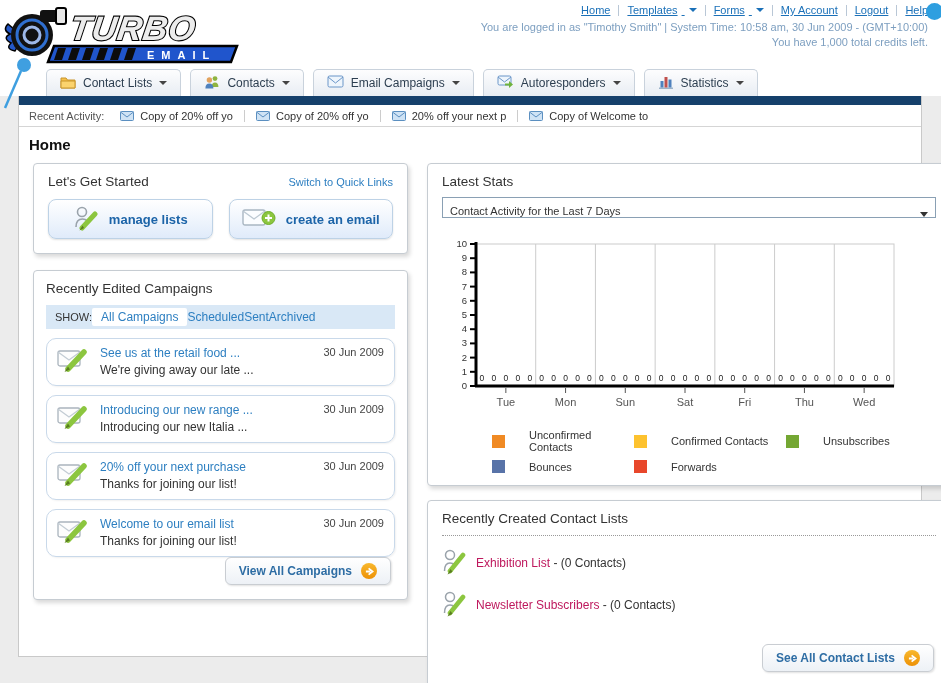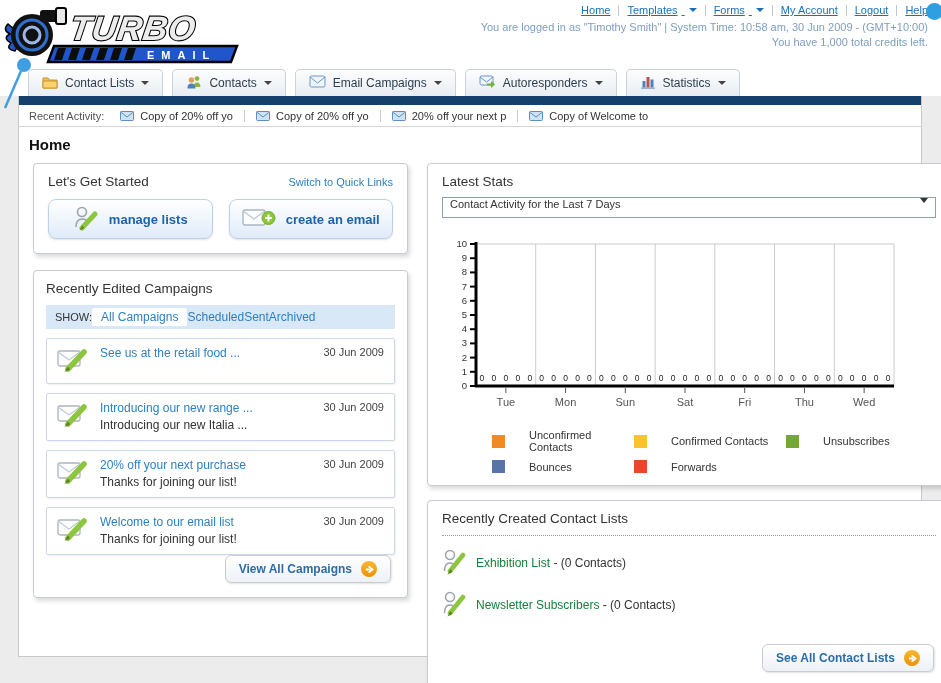--- a/index.html
+++ b/index.html
@@ -15,21 +15,21 @@
   
   .header-strip { position:absolute; left:0; top:0; width:941px; height:96px; background:#fff; }
   .logo-wrap { position:absolute; left:2px; top:2px; width:260px; height:110px; }
   .top-nav { position:absolute; right:13px; top:4px; display:flex; align-items:center; font-size:11px; }
   .top-nav a { color:#1a70b8; text-decoration:underline; display:inline-flex; align-items:center; gap:4px; }
   .sep { display:inline-block; width:1px; height:11px; background:#b9c7d6; margin:0 8px; }
   .dd { display:inline-block; width:0; height:0; border-left:4px solid transparent; border-right:4px solid transparent; border-top:4px solid #1a70b8; }
   .help-bubble { position:absolute; left:926px; top:3px; width:17px; height:17px; border-radius:50%; background:#2e9fe0; }
   .login-info { position:absolute; right:13px; top:20px; text-align:right; font-size:11px; color:#7d9fc0; line-height:1.35; }
   
-  .tabs { position:absolute; left:28px; bottom:0; display:flex; gap:9px; align-items:flex-end; }
+  .tabs { position:absolute; left:46px; bottom:0; display:flex; gap:9px; align-items:flex-end; }
   .tab { display:flex; align-items:center; gap:7px; height:27px; padding:0 13px;
          background:linear-gradient(#fdfdfe,#e8edf3); border:1px solid #c9d2dc; border-bottom:none;
          border-radius:5px 5px 0 0; font-size:12px; color:#2c3e50; cursor:pointer; }
   .tab .dd2 { width:0;height:0;border-left:4px solid transparent;border-right:4px solid transparent;border-top:4px solid #444; }
   
   .container { position:absolute; left:18px; top:96px; width:904px; height:561px;
                background:#fff; border:1px solid #c9c9c9; border-top:none; }
   .navy-bar { height:9px; background:#15406b; }
   .recent-activity { display:flex; align-items:center; padding:5px 10px 4px 10px; font-size:11px; color:#444; }
   .ra-label { color:#555; margin-right:16px; }
@@ -49,46 +49,46 @@
   .gs-buttons { display:flex; gap:16px; margin-top:10px; }
   .big-btn { flex:1; height:40px; display:flex; align-items:center; justify-content:center; gap:10px;
              border:1px solid #bdd2e6; border-radius:8px; background:linear-gradient(#ffffff,#e0ebfa);
              box-shadow:0 1px 2px rgba(0,0,0,.12); font-weight:bold; font-size:13px; color:#1c64a8; cursor:pointer; }
   
   .camp-panel { margin-top:16px; padding:10px 12px 14px; }
   .show-bar { margin-top:9px; background:#d9e8f6; height:24px; display:flex; align-items:center; padding:0 9px; }
   .show-label { font-size:11px; color:#333; }
   .filter { font-size:12px; color:#2d7fc1; cursor:pointer; }
   .filter.active { background:#fff; padding:2px 9px; border-radius:2px; }
-  .camp-item { margin-top:9px; border:1px solid #c9d9ea; border-radius:2px; padding:7px 10px 8px; display:flex; gap:11px;
+  .camp-item { margin-top:9px; border:1px solid #c9d9ea; border-radius:10px; padding:7px 10px 8px; display:flex; gap:11px;
                box-shadow:1px 1px 2px rgba(0,0,0,.06); }
   .camp-text { flex:1; }
   .camp-title { font-size:12px; color:#2d7fc1; cursor:pointer; }
   .camp-sub { font-size:12px; color:#333; margin-top:3px; }
   .camp-date { font-size:11px; color:#444; }
   .btn-row { display:flex; justify-content:flex-end; padding-right:4px; }
   .small-btn { display:inline-flex; align-items:center; gap:9px; border:1px solid #c9cdd2; border-radius:6px;
                background:linear-gradient(#ffffff,#edf1f6); padding:5px 13px; font-size:12px; font-weight:bold;
                color:#2e6da4; box-shadow:1px 1px 2px rgba(0,0,0,.12); cursor:pointer; }
   .arrow-circle { width:16px; height:16px; border-radius:50%; background:linear-gradient(#f8b82e,#ed9106);
                   display:flex; align-items:center; justify-content:center; }
   
   .stats-panel { padding:10px 14px 12px; }
-  .select-box { margin-top:8px; border:1px solid #8aa0b4; height:21px; display:flex; align-items:flex-start;
+  .select-box { margin-top:8px; border:1px solid #8aa0b4; height:21px; display:flex; align-items:flex-end;
                 justify-content:space-between; padding:0 7px; font-size:11px; color:#333; background:#fff; cursor:pointer; }
   .caret { width:0; height:0; border-left:4px solid transparent; border-right:4px solid transparent; border-top:5px solid #333; }
   .chart-wrap { margin-top:16px; }
   .legend { margin:4px 0 0 50px; display:grid; grid-template-columns:142px 152px auto; row-gap:7px; font-size:11px; color:#333; }
   .legend-item { display:flex; align-items:center; gap:24px; }
   .swatch { width:13px; height:13px; flex:none; }
   
   .cl-panel { margin-top:14px; padding:10px 14px 14px; }
   .dotted { border:none; border-top:1px dotted #999; margin-top:9px; }
   .cl-item { margin-top:11px; display:flex; align-items:center; gap:10px; font-size:12px; }
-  .cl-link { color:#15803d; cursor:pointer; }
+  .cl-link { color:#be185d; cursor:pointer; }
   .cl-suffix { color:#333; }
   .cl-btnrow { margin-top:24px; display:flex; justify-content:flex-end; padding-right:2px; }
 </style>
 </head>
 <body>
 
 <div class="header-strip">
 
   <div class="logo-wrap">
     <svg width="258" height="110" viewBox="0 0 258 110">
@@ -285,20 +285,21 @@
           <span>
             <svg width="32" height="26" viewBox="0 0 32 26">
                 <rect x="1" y="5" width="22" height="15" rx="2" fill="#fdfdfd" stroke="#aab4bd" stroke-width="1.3"></rect>
                 <path d="M1 6 L12 14 L23 6" fill="none" stroke="#c3ccd4" stroke-width="1.3"></path>
                 <line x1="11" y1="23" x2="27" y2="6" stroke="#8cc63f" stroke-width="5.5" stroke-linecap="round"></line>
                 <path d="M7.5 26 L11 20.5 L13 23.5 z" fill="#5a7d20"></path>
               </svg>
           </span>
           <span class="camp-text">
             <div class="camp-title">See us at the retail food ...</div>
+            <div class="camp-sub">We're giving away our late ...</div>
           </span>
           <span class="camp-date">30 Jun 2009</span>
         </div>
 
         <div class="camp-item">
           <span>
             <svg width="32" height="26" viewBox="0 0 32 26">
                 <rect x="1" y="5" width="22" height="15" rx="2" fill="#fdfdfd" stroke="#aab4bd" stroke-width="1.3"></rect>
                 <path d="M1 6 L12 14 L23 6" fill="none" stroke="#c3ccd4" stroke-width="1.3"></path>
                 <line x1="11" y1="23" x2="27" y2="6" stroke="#8cc63f" stroke-width="5.5" stroke-linecap="round"></line>

